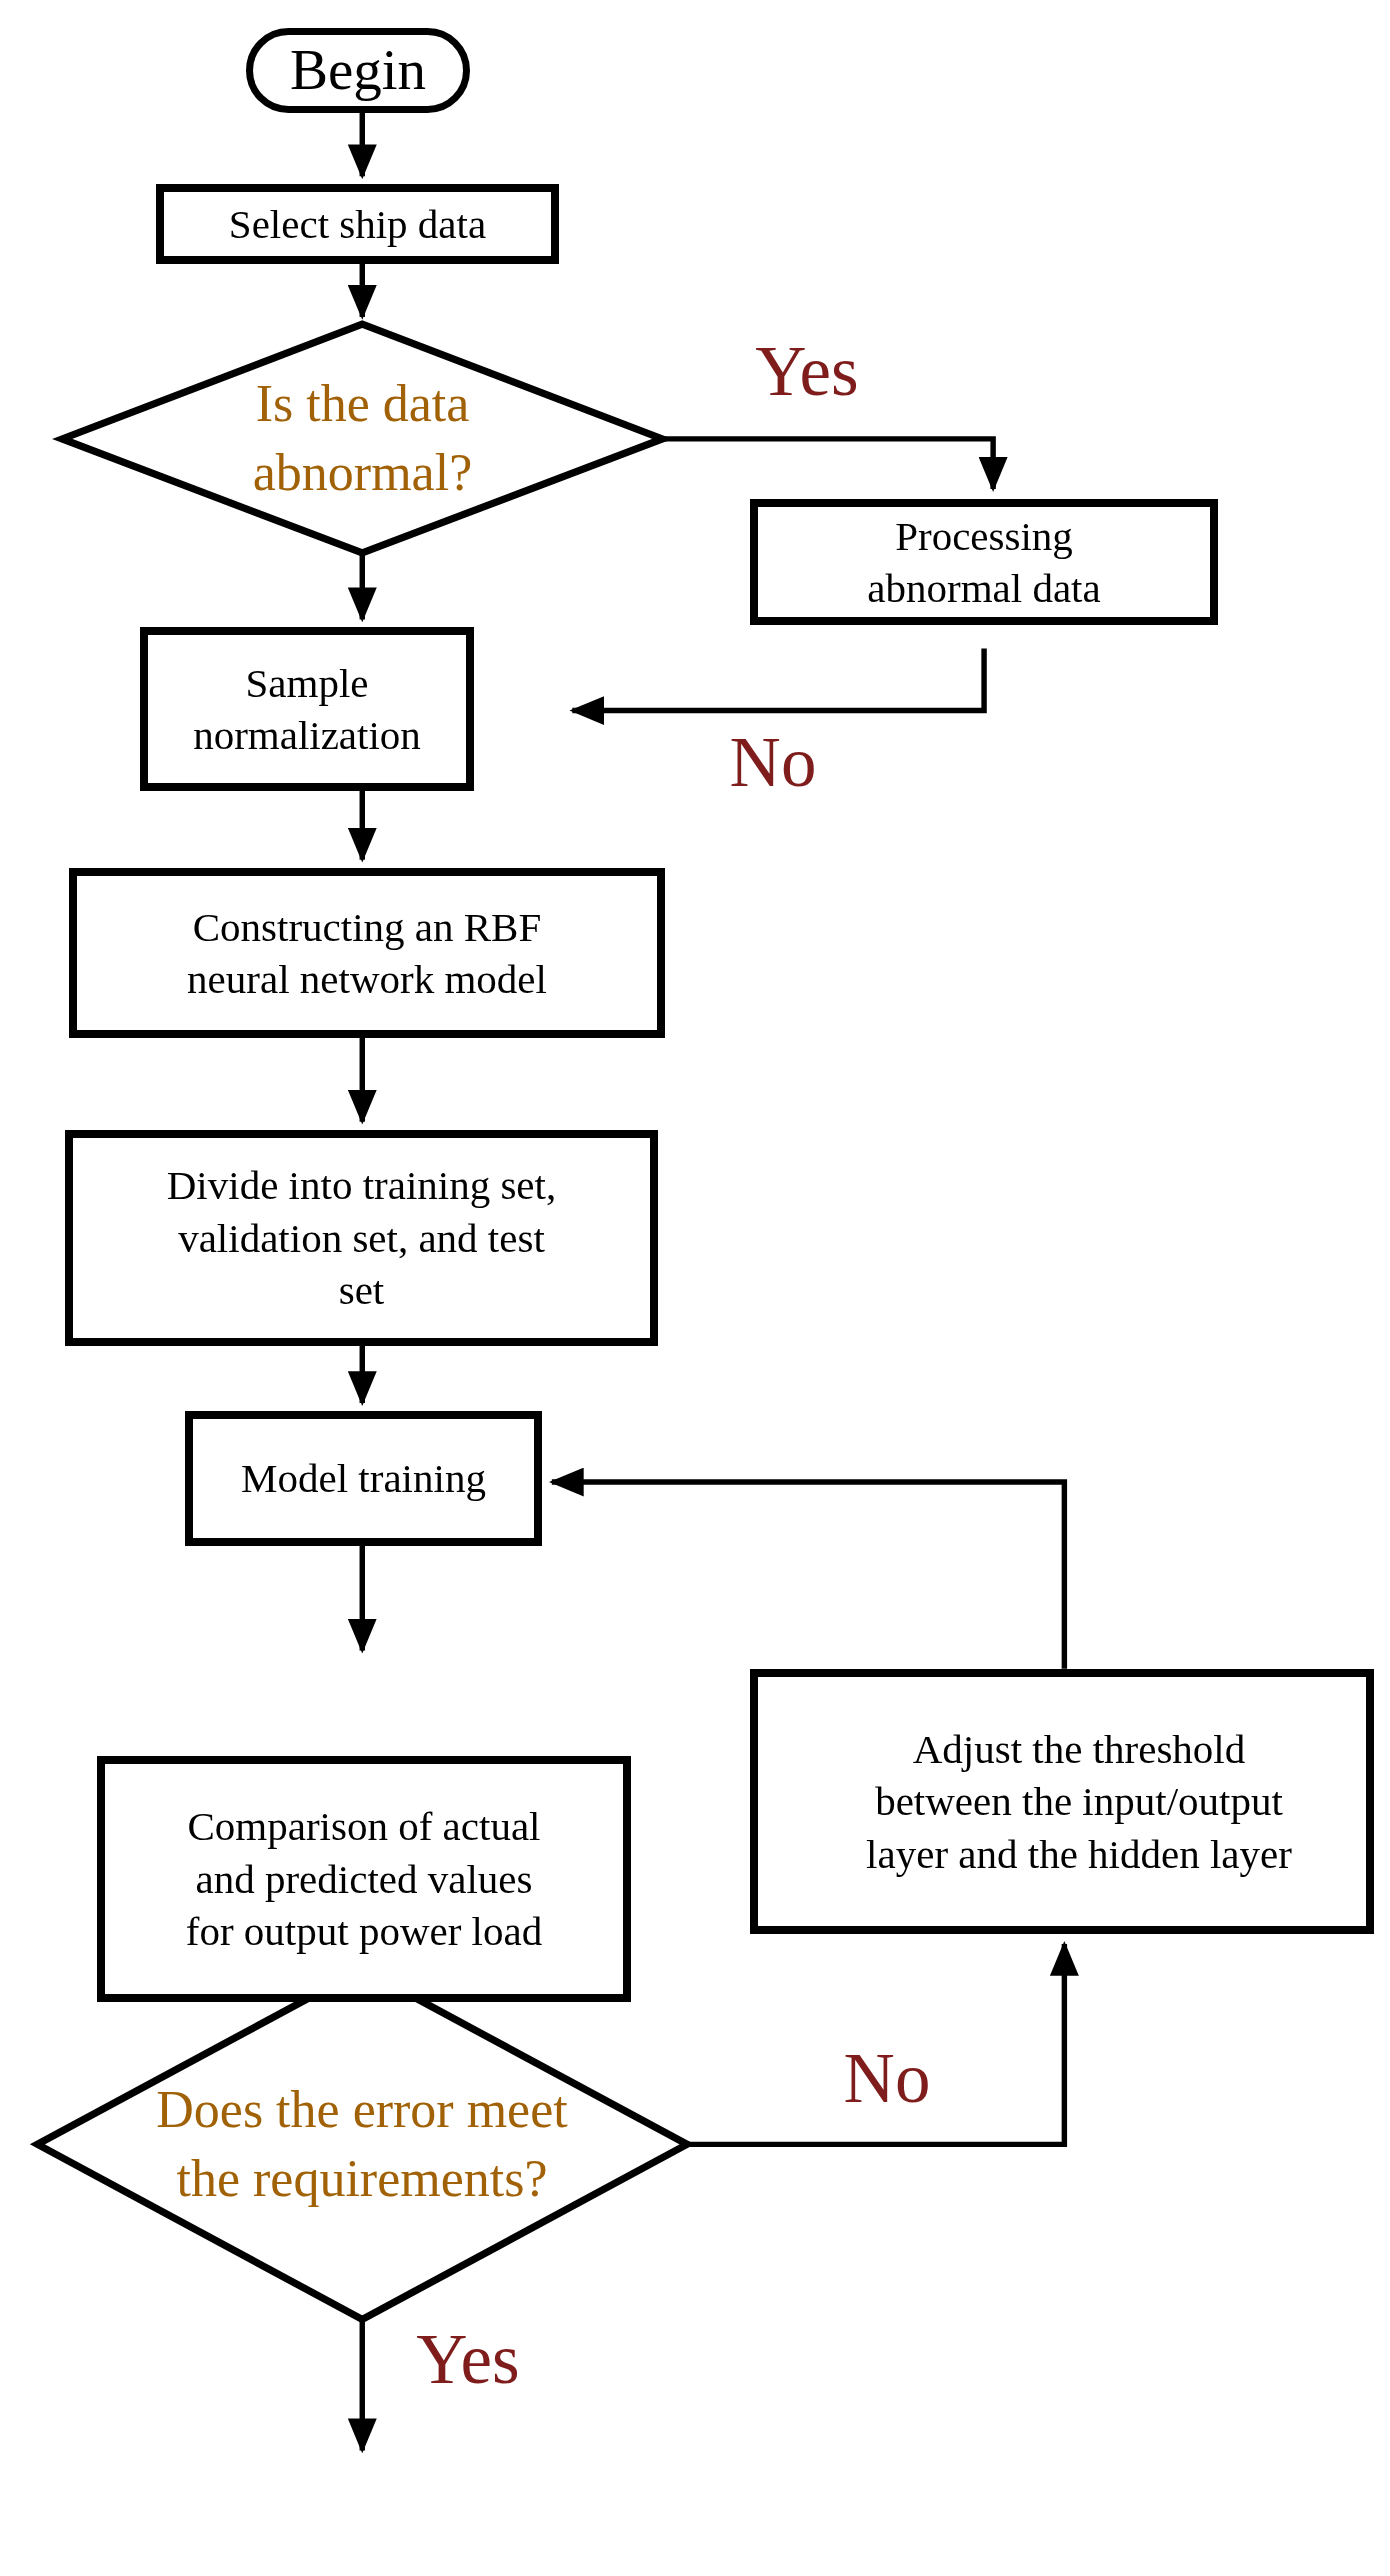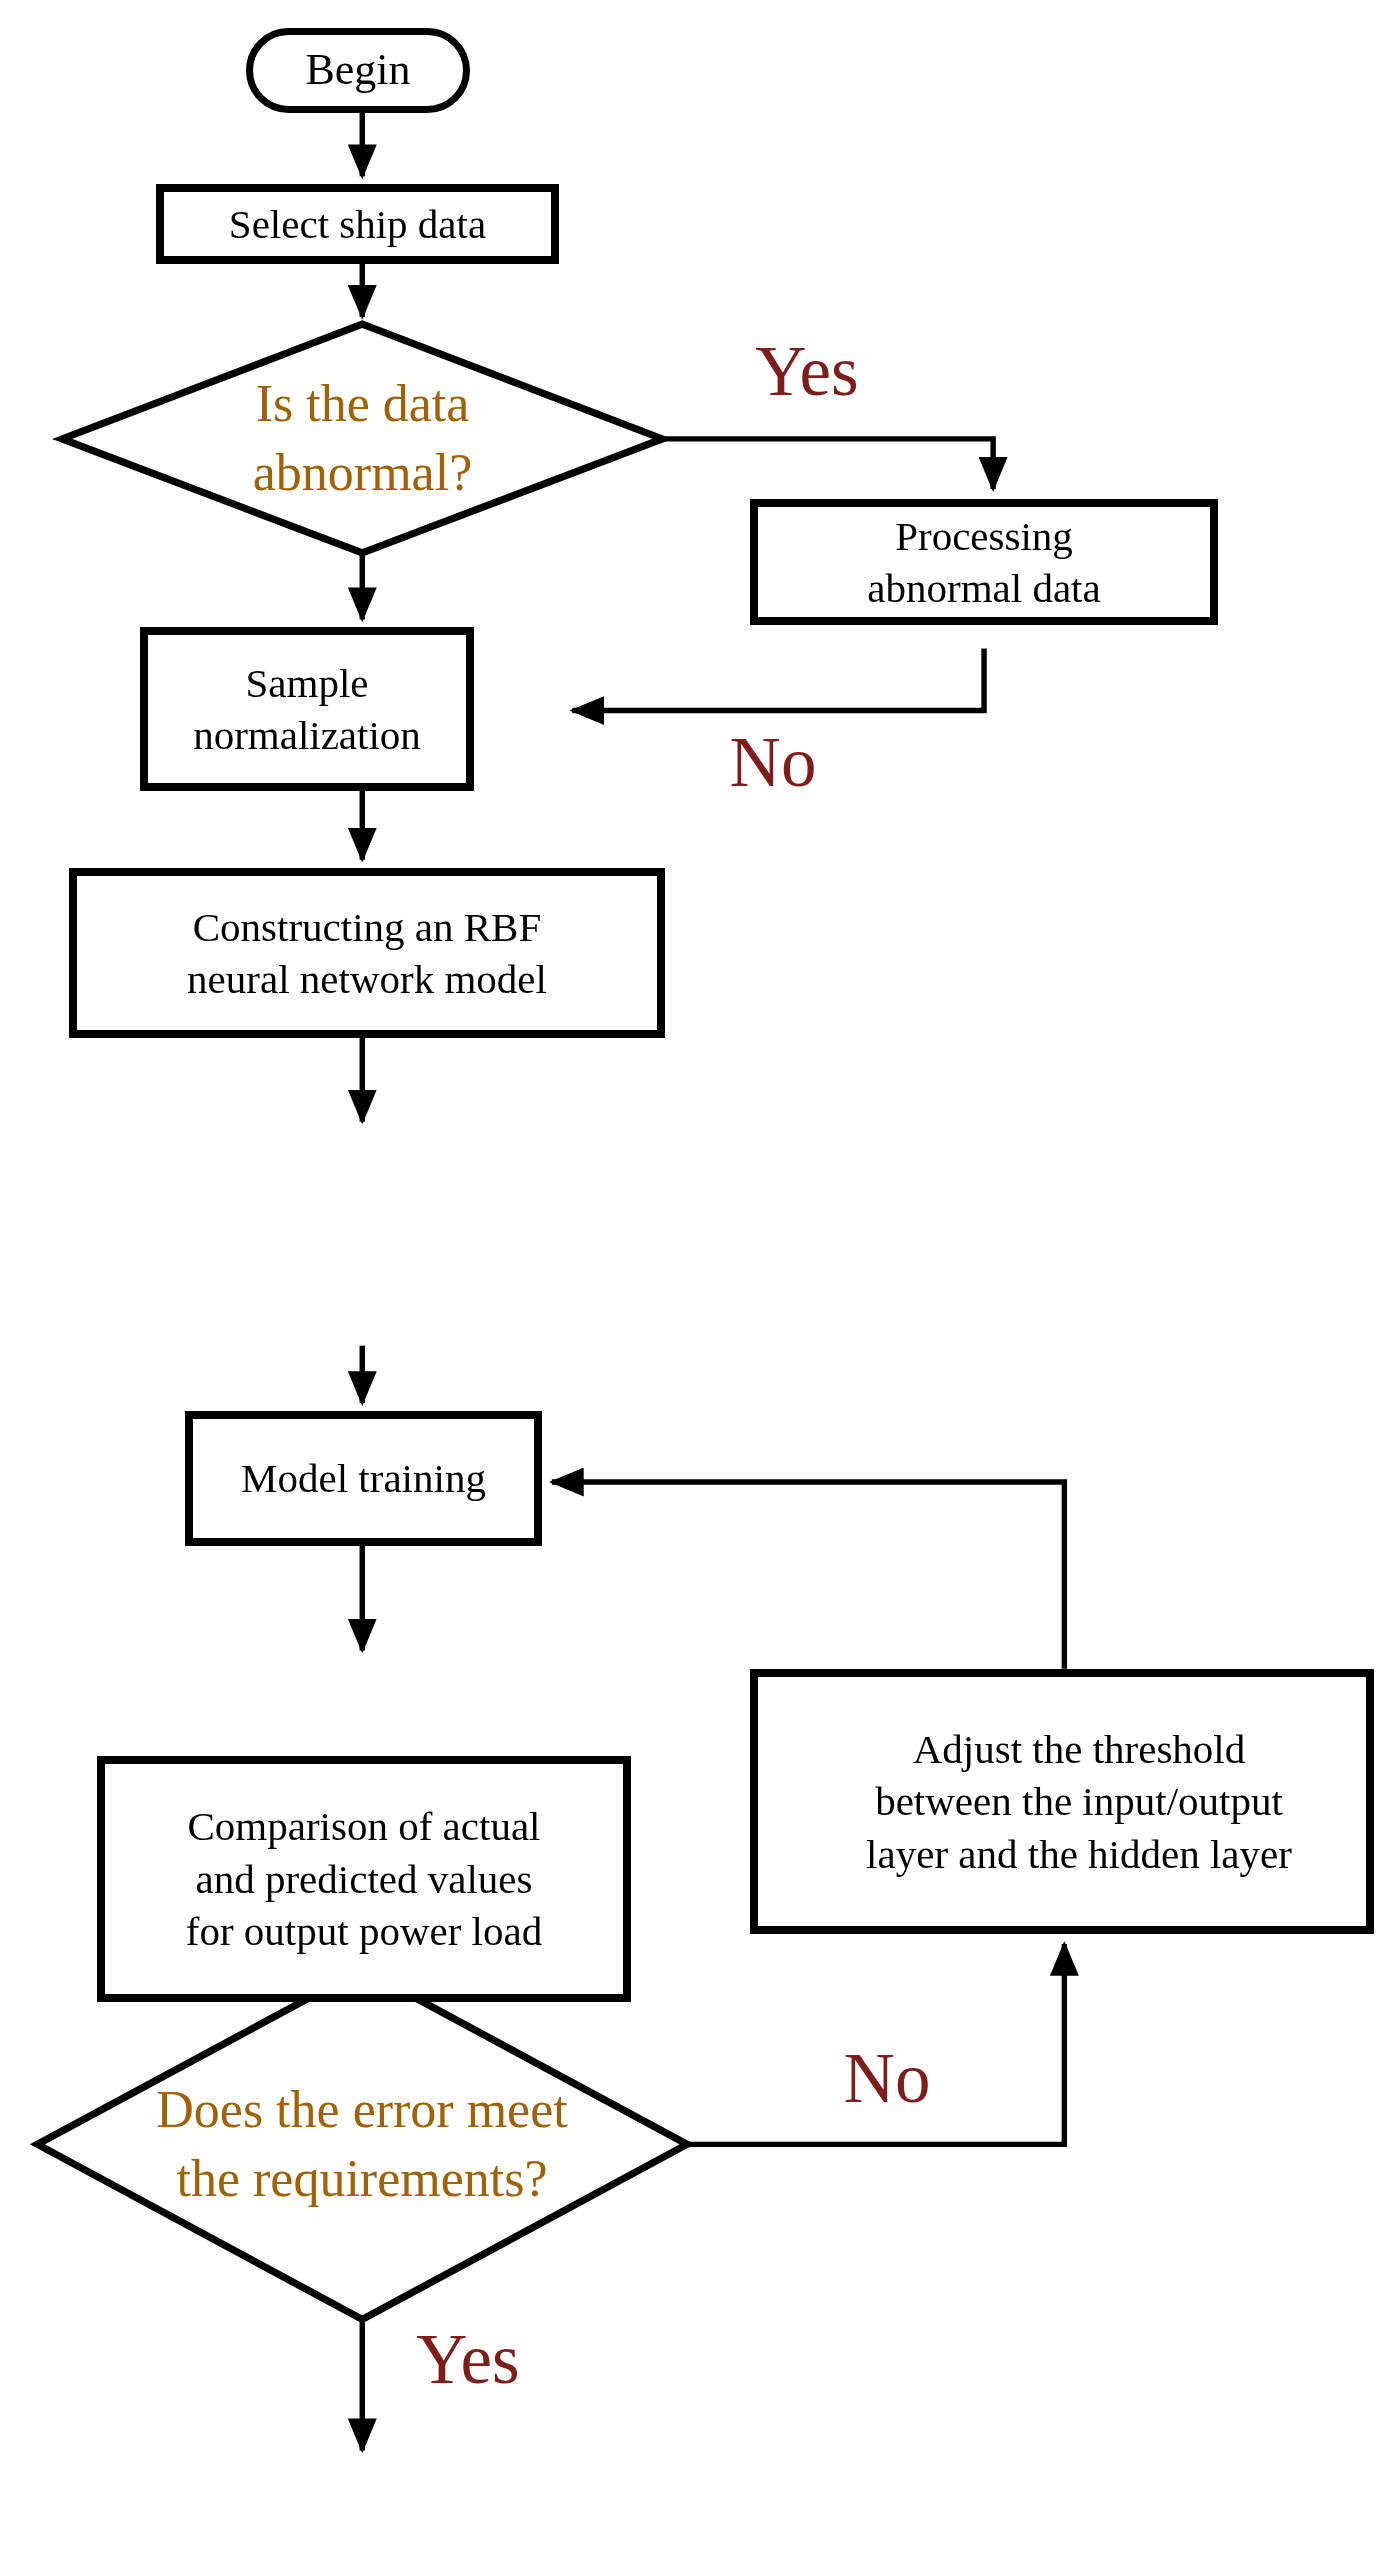--- a/index.html
+++ b/index.html
@@ -28,21 +28,21 @@
     border: 8.5px solid #000000;
     color: #000000;
     font-size: 41px;
     line-height: 1.28;
     white-space: pre-line;
     padding: 0 6px;
   }
   .terminator {
     border-radius: 603px;
     border-width: 7.8px;
-    font-size: 44px;
+    font-size: 57px;
   }
   .decision-label {
     position: absolute;
     box-sizing: border-box;
     display: flex;
     align-items: center;
     justify-content: center;
     text-align: center;
     background: transparent;
     border: none;
@@ -99,20 +99,23 @@
 
   <div class="node" style="left:750px; top:499px; width:468px; height:126px;">Processing
 abnormal data</div>
 
   <div class="node" style="left:140px; top:627px; width:334px; height:164px;font-family:Liberation Serif, serif;">Sample
 normalization</div>
 
   <div class="node" style="left:69px; top:868px; width:596px; height:170px;">Constructing an RBF
 neural network model</div>
 
+  <div class="node" style="left:65px; top:1130px; width:593px; height:216px;">Divide into training set,
+validation set, and test
+set</div>
 
   <div class="node" style="left:185px; top:1411px; width:357px; height:135px;">Model training</div>
 
   <div class="node" style="left:97px; top:1756px; width:534px; height:246px;">Comparison of actual
 and predicted values
 for output power load</div>
 
   <div class="node" style="left:750px; top:1669px; width:624px; height:265px;padding-left:40px;">Adjust the threshold
 between the input/output
 layer and the hidden layer</div>

